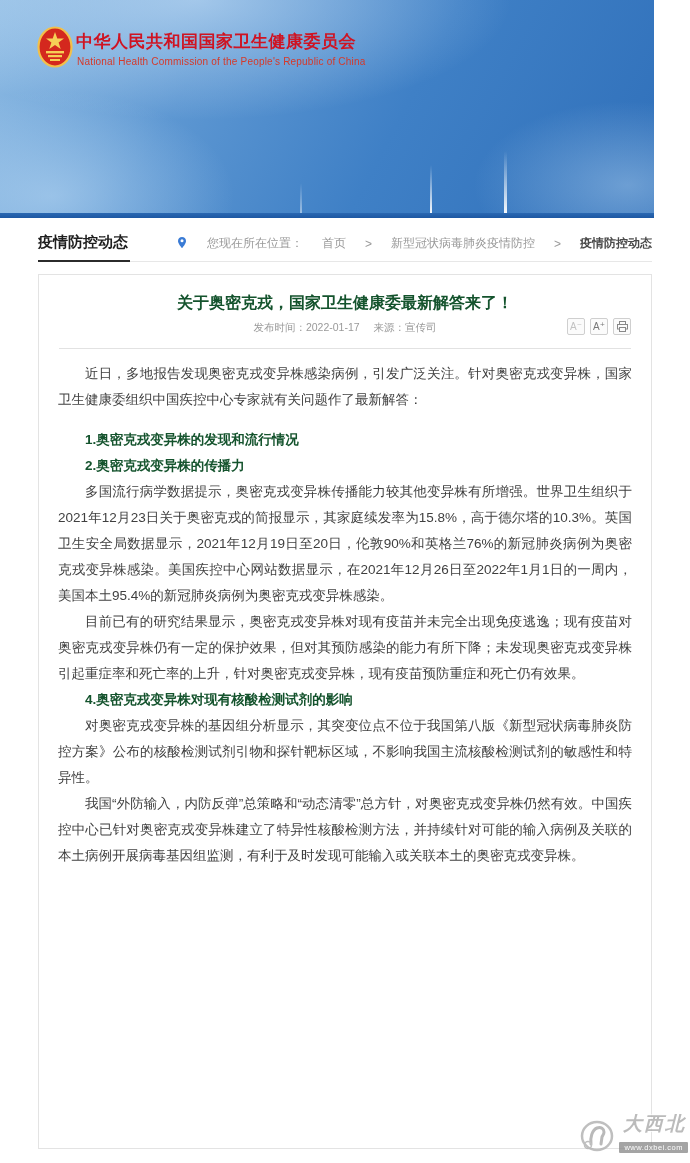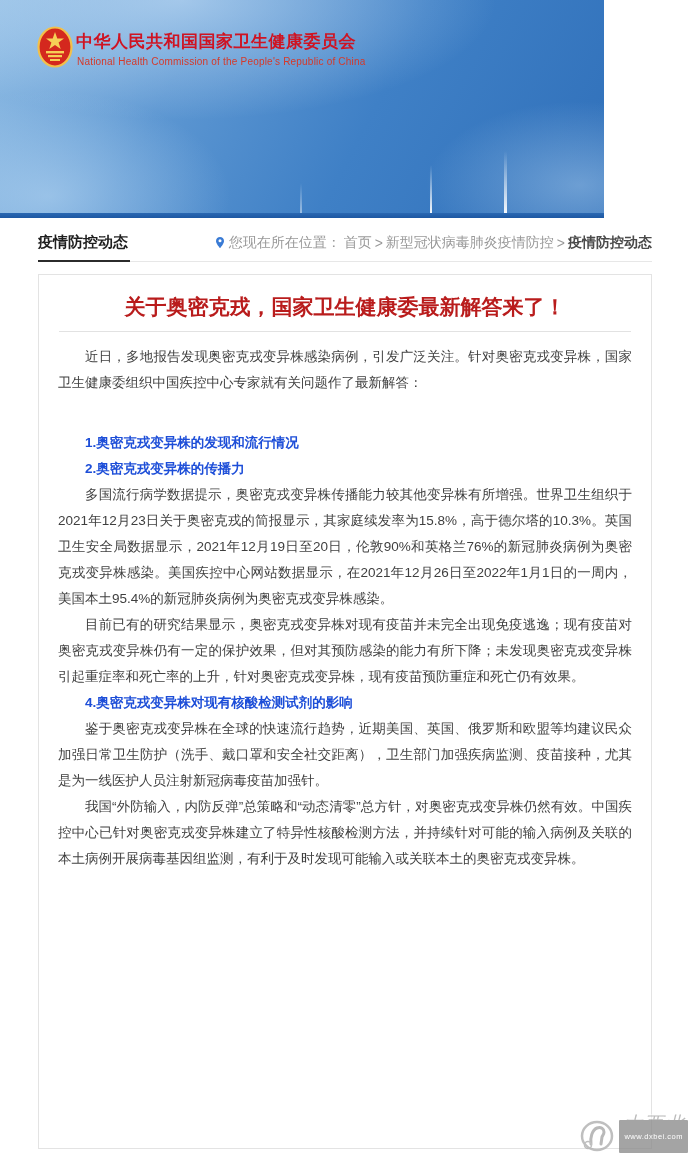--- a/index.html
+++ b/index.html
@@ -5,21 +5,21 @@
   * { box-sizing: border-box; }
   html,body { margin:0; padding:0; }
   body {
     width:690px; height:1163px; position:relative; overflow:hidden;
     background:#ffffff;
     font-family:"Liberation Sans","DejaVu Sans",sans-serif;
   }
 
   
   .banner{
-    position:relative; width:604px; height:218px;
+    position:relative; width:654px; height:218px;
     background:
       radial-gradient(ellipse 260px 150px at 8% 90%, rgba(190,220,245,.55), rgba(190,220,245,0) 70%),
       radial-gradient(ellipse 220px 120px at 96% 85%, rgba(180,212,240,.45), rgba(180,212,240,0) 70%),
       radial-gradient(ellipse 420px 160px at 30% 0%, rgba(215,235,252,.55), rgba(215,235,252,0) 75%),
       linear-gradient(118deg,#8fbce4 0%, #5d97d2 30%, #3f80c6 60%, #3070ba 100%);
   }
   .banner-edge{ position:absolute; left:0; bottom:0; width:100%; height:5px;
     background:linear-gradient(#2a68b2,#1d57a2); }
   .streak{ position:absolute; bottom:5px; width:2px;
     background:linear-gradient(to top, rgba(255,255,255,.95), rgba(255,255,255,0)); }
@@ -35,56 +35,56 @@
   .banner-title{ position:absolute; left:46px; top:130px; width:620px;
     font-size:34px; font-weight:bold; color:#ffffff; letter-spacing:1px;
     text-shadow:0 2px 4px rgba(15,60,125,.5), 0 0 1px rgba(255,255,255,.4);
     white-space:nowrap; }
 
   
   .crumb-row{ margin:15px 38px 12px 38px; border-bottom:1px solid #e7e7e7;
     display:flex; justify-content:space-between; align-items:flex-end; }
   .col-title{ font-size:15px; font-weight:bold; color:#1f1f1f;
     padding:0 2px 8px 0; border-bottom:2px solid #2b2b2b; margin-bottom:-1px; }
-  .crumbs{ font-size:14px; color:#999; padding-bottom:9px;
-    display:flex; align-items:center; gap:3px;justify-content:space-between; }
+  .crumbs{ font-size:12px; color:#999; padding-bottom:9px;
+    display:flex; align-items:center; gap:19px;justify-content:space-between; }
   .crumbs a{ color:#999; text-decoration:none; cursor:pointer; }
   .crumbs .current{ color:#4a4a4a; font-weight:bold; }
   .pin{ margin-right:2px; display:inline-block; }
 
   
   .article-box{ margin:6px 38px 0 38px; border:1px solid #e3e3e3; background:#fff;
     padding:10px 18px 16px 18px; min-height:875px; }
-  .article-title{ text-align:center; color:#b91c1c; font-size:21px; font-weight:bold;
+  .article-title{ text-align:center; color:#14532d; font-size:16px; font-weight:bold;
     margin:8px 0 4px 0; }
   .meta-row{ position:relative; text-align:center; color:#9a9a9a; font-size:10.5px;
     height:20px; line-height:18px; }
   .meta-row .gap{ display:inline-block; width:14px; }
   .toolbar{ position:absolute; right:2px; top:0; display:flex; gap:5px; }
   .tool{ width:18px; height:17px; border:1px solid #cfcfcf; background:#fbfbfb;
     font-size:10px; color:#777; display:flex; align-items:center; justify-content:center;
     cursor:pointer; border-radius:2px; }
   .tool.light{ color:#c2c2c2; }
   .divider{ border:0; border-top:1px solid #e2e2e2; margin:10px 2px 0 2px; }
 
   .article-body{ margin-top:12px; padding:0 1px; font-size:13.5px; line-height:26px;
     color:#3f3f3f; text-align:justify; }
   .article-body p{ margin:0; text-indent:2em; }
-  .article-body p.intro{ margin-bottom:34px; }
-  .article-body p.heading{ font-weight:bold; color:#1d4ed8; }
+  .article-body p.intro{ margin-bottom:14px; }
+  .article-body p.heading{ font-weight:bold; color:#14532d; }
 
   
   .watermark{ position:absolute; right:2px; bottom:4px; width:108px; height:48px;
     opacity:.8; pointer-events:none; }
   .wm-logo{ position:absolute; left:0; bottom:2px; }
-  .wm-name{ position:absolute; right:2px; top:0; font-size:19px; font-weight:normal;
+  .wm-name{ position:absolute; right:2px; top:0; font-size:19px; font-weight:bold;
     font-style:italic; color:#ababab; letter-spacing:2px;
     text-shadow:1px 1px 0 #fff, -1px -1px 0 #fff; }
   .wm-bar{ position:absolute; right:0; bottom:6px; background:#8e8e8e; color:#fff;
-    font-size:7.5px; padding:12px 5px; letter-spacing:.5px; border-radius:1px; }
+    font-size:7.5px; padding:1px 5px; letter-spacing:.5px; border-radius:1px; }
 </style>
 </head>
 <body>
 
 <div class="banner">
   <span class="emblem">
     <svg width="36" height="42" viewBox="0 0 36 42">
       <ellipse cx="18" cy="21" rx="16.5" ry="19.5" fill="#d4281e" stroke="#f2c04a" stroke-width="2.2"></ellipse>
       <polygon points="18,6 20.3,12.5 27,12.5 21.6,16.5 23.7,23 18,19 12.3,23 14.4,16.5 9,12.5 15.7,12.5" fill="#f6cf56"></polygon>
       <rect x="9" y="25" width="18" height="2.4" fill="#f6cf56"></rect>
@@ -114,32 +114,46 @@
     <span>&gt;</span>
     <a>新型冠状病毒肺炎疫情防控</a>
     <span>&gt;</span>
     <span class="current">疫情防控动态</span>
   </div>
 </div>
 
 <div class="article-box">
   <h1 class="article-title">关于奥密克戎，国家卫生健康委最新解答来了！</h1>
 
+  <div class="meta-row">
+    <span>发布时间：</span><span>2022-01-17</span><span class="gap"></span><span>来源：</span><span>宣传司</span>
+    <span class="toolbar">
+      <span class="tool light">A⁻</span>
+      <span class="tool">A⁺</span>
+      <span class="tool">
+        <svg width="11" height="11" viewBox="0 0 11 11">
+          <rect x="2.5" y="0.5" width="6" height="3" fill="none" stroke="#888" stroke-width="1"></rect>
+          <rect x="0.5" y="3.5" width="10" height="4.5" fill="none" stroke="#888" stroke-width="1"></rect>
+          <rect x="2.5" y="6.5" width="6" height="4" fill="#fbfbfb" stroke="#888" stroke-width="1"></rect>
+        </svg>
+      </span>
+    </span>
+  </div>
 
   <hr class="divider">
 
   <div class="article-body">
     <p class="intro">近日，多地报告发现奥密克戎变异株感染病例，引发广泛关注。针对奥密克戎变异株，国家卫生健康委组织中国疾控中心专家就有关问题作了最新解答：</p>
 
   <p class="heading">1.奥密克戎变异株的发现和流行情况</p>
       <p class="heading">2.奥密克戎变异株的传播力</p>
       <p>多国流行病学数据提示，奥密克戎变异株传播能力较其他变异株有所增强。世界卫生组织于2021年12月23日关于奥密克戎的简报显示，其家庭续发率为15.8%，高于德尔塔的10.3%。英国卫生安全局数据显示，2021年12月19日至20日，伦敦90%和英格兰76%的新冠肺炎病例为奥密克戎变异株感染。美国疾控中心网站数据显示，在2021年12月26日至2022年1月1日的一周内，美国本土95.4%的新冠肺炎病例为奥密克戎变异株感染。</p>
       <p>目前已有的研究结果显示，奥密克戎变异株对现有疫苗并未完全出现免疫逃逸；现有疫苗对奥密克戎变异株仍有一定的保护效果，但对其预防感染的能力有所下降；未发现奥密克戎变异株引起重症率和死亡率的上升，针对奥密克戎变异株，现有疫苗预防重症和死亡仍有效果。</p>
       <p class="heading">4.奥密克戎变异株对现有核酸检测试剂的影响</p>
-      <p>鉴于奥密克戎变异株在全球的快速流行趋势，近期美国、英国、俄罗斯和欧盟等均建议民众加强日常卫生防护（洗手、戴口罩和安全社交距离），卫生部门加强疾病监测、疫苗接种，尤其是为一线医护人员注射新冠病毒疫苗加强针。</p>
+      <p>对奥密克戎变异株的基因组分析显示，其突变位点不位于我国第八版《新型冠状病毒肺炎防控方案》公布的核酸检测试剂引物和探针靶标区域，不影响我国主流核酸检测试剂的敏感性和特异性。</p>
       <p>我国“外防输入，内防反弹”总策略和“动态清零”总方针，对奥密克戎变异株仍然有效。中国疾控中心已针对奥密克戎变异株建立了特异性核酸检测方法，并持续针对可能的输入病例及关联的本土病例开展病毒基因组监测，有利于及时发现可能输入或关联本土的奥密克戎变异株。</p>
     </div>
 </div>
 
 <div class="watermark">
   <span class="wm-logo">
     <svg width="34" height="34" viewBox="0 0 34 34">
       <ellipse cx="17" cy="17" rx="15" ry="14" fill="none" stroke="#b0b0b0" stroke-width="2.5"></ellipse>
       <path d="M11 25c-1-6 1-14 6-16 4-1.5 7 1 7 4 0 2-1 3-2 5l-1 7" fill="none" stroke="#a8a8a8" stroke-width="3" stroke-linecap="round"></path>
       <circle cx="8" cy="26" r="3.5" fill="none" stroke="#b0b0b0" stroke-width="1.5"></circle>

